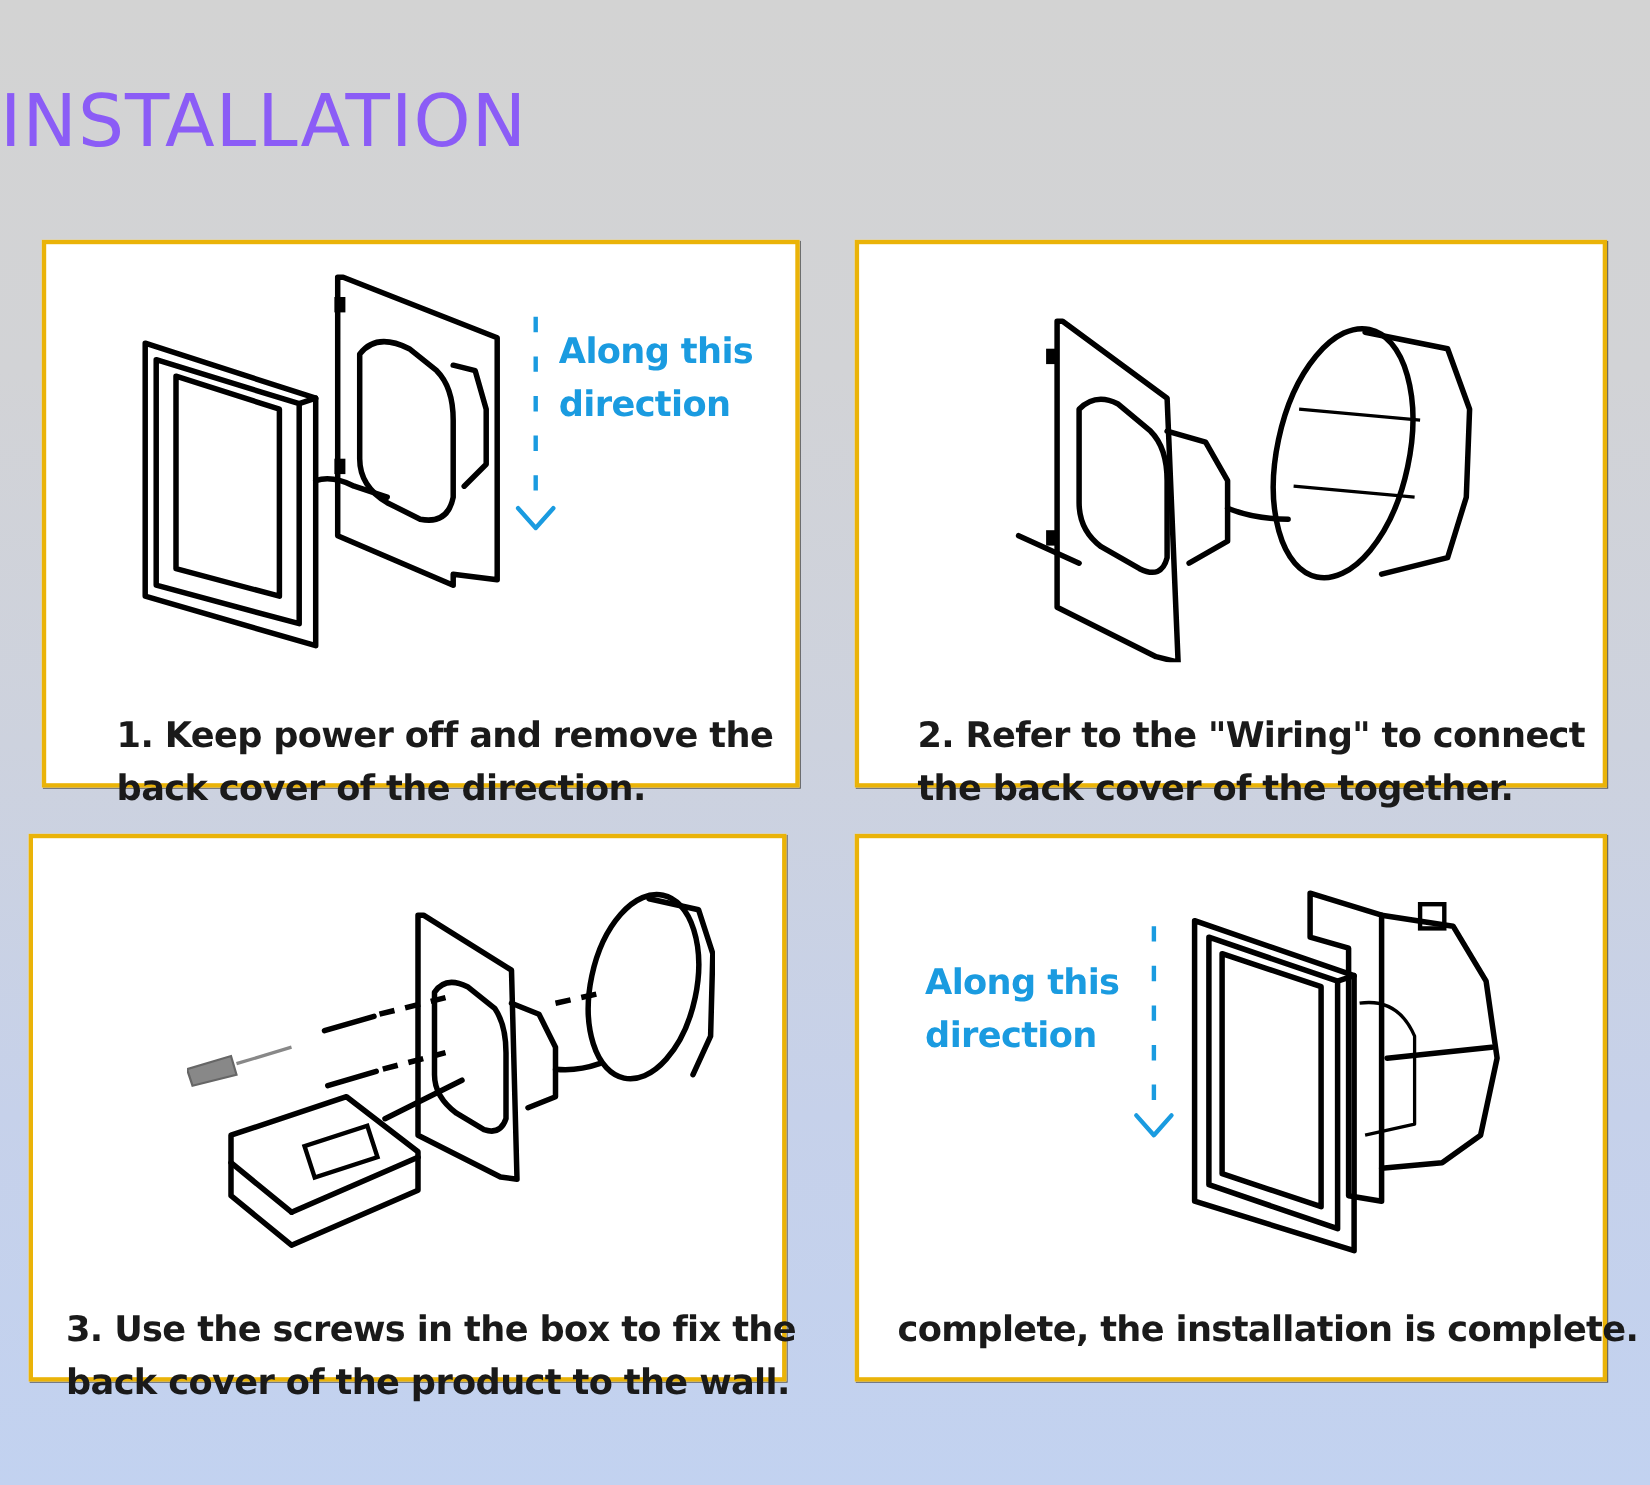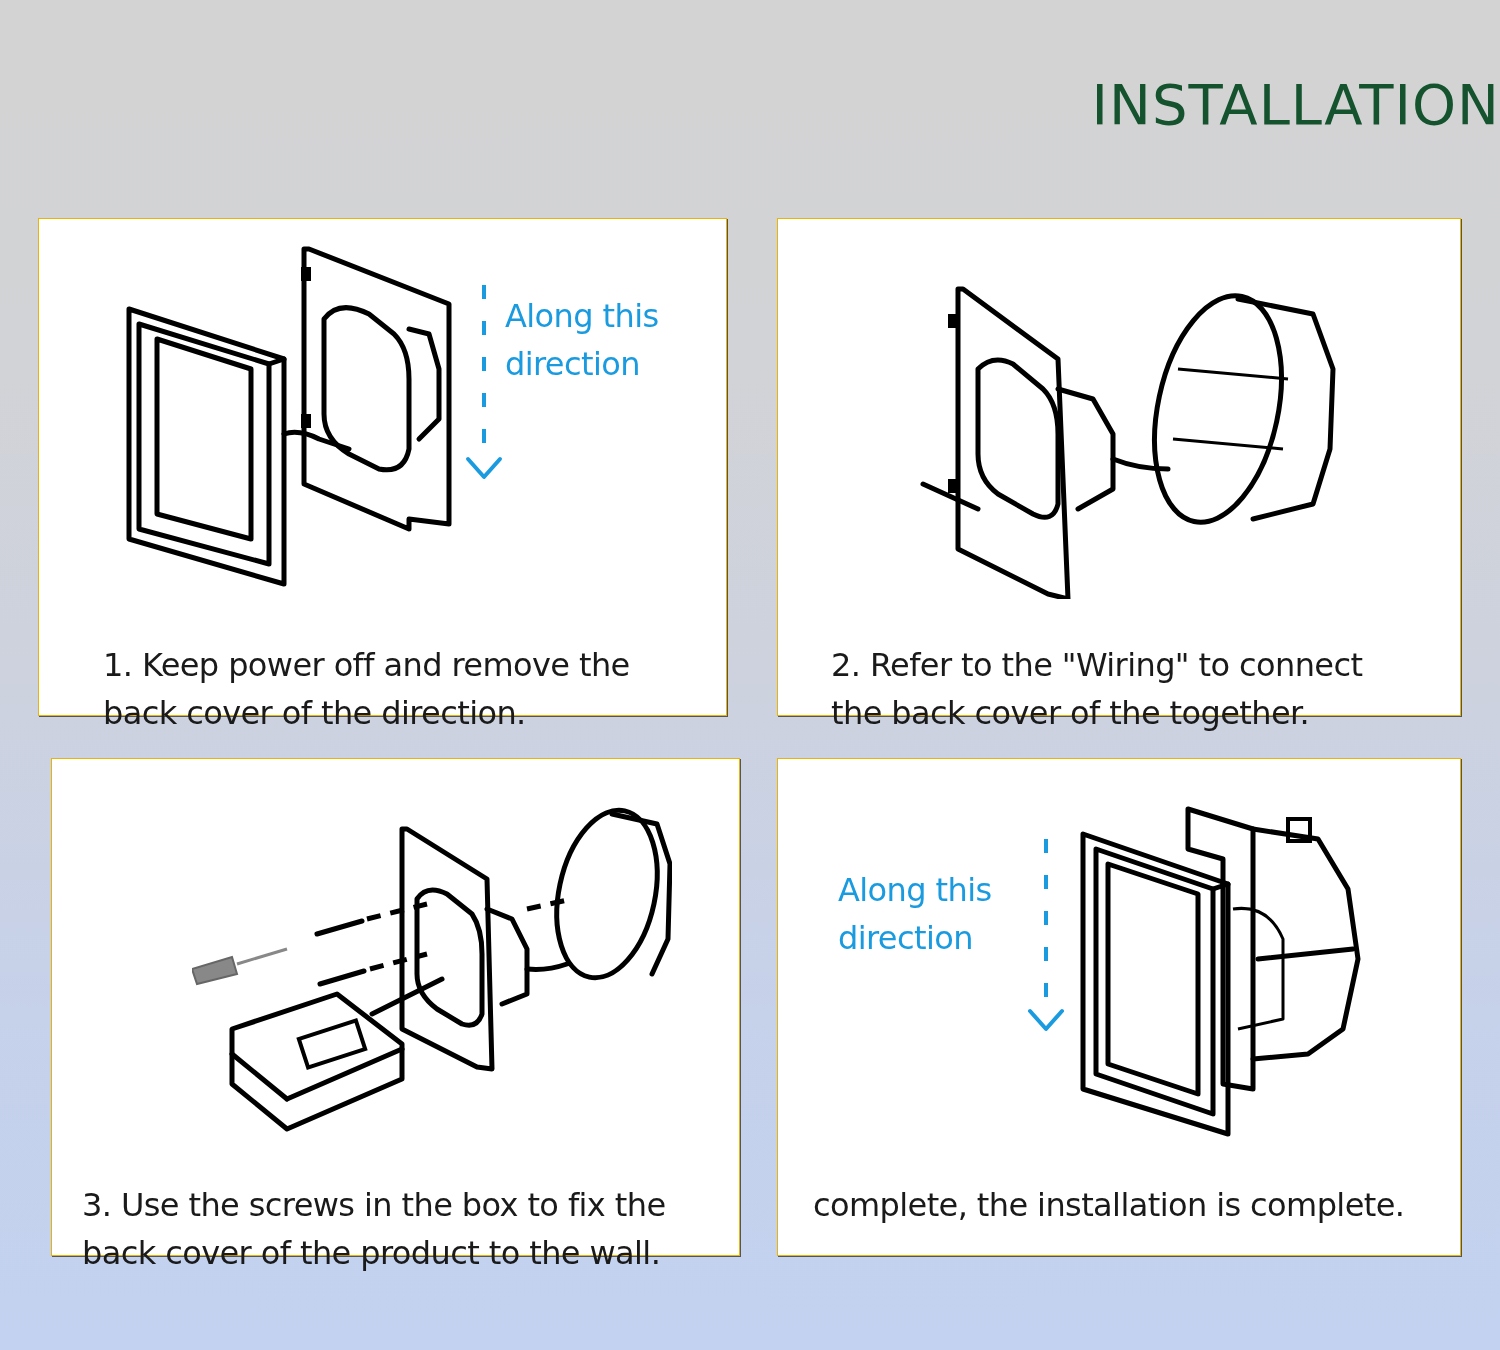--- a/index.html
+++ b/index.html
@@ -8,36 +8,37 @@
       position: relative;
       overflow: hidden;
       background: linear-gradient(180deg, #d3d3d3 0%, #d2d3d6 25%, #cdd2de 50%, #c6d1ea 75%, #c2d2f0 100%);
       font-family: "DejaVu Sans", "Liberation Sans", sans-serif;
       color: #111;
     }
     .page-title {
       position: absolute;
       left: 0; right: 0;
       top: 72px;
-      text-align: right;
-      font-size: 56px;
+      text-align: left;
+      font-size: 66px;
       letter-spacing: 1px;
       font-weight: normal;
-      color: #14532d;
+      color: #8b5cf6;
       font-family: "DejaVu Sans", sans-serif;
     }
     .panel {
       position: absolute;
       background: #ffffff;
-      border: 1px solid #eab308;
+      border: 4px solid #eab308;
       box-shadow: 1px 1px 0 #555;
+      font-weight: bold;
     }
     .p1 { left: 38px;  top: 218px; width: 689px; height: 498px; }
     .p2 { left: 777px; top: 218px; width: 684px; height: 498px; }
-    .p3 { left: 51px;  top: 758px; width: 689px; height: 498px; }
+    .p3 { left: 26px;  top: 758px; width: 689px; height: 498px; }
     .p4 { left: 777px; top: 758px; width: 684px; height: 498px; }
 
     .caption {
       position: absolute;
       font-size: 32px;
       line-height: 48px;
       color: #1a1a1a;
       font-family: "DejaVu Sans", sans-serif;
       letter-spacing: -0.6px;
       white-space: nowrap;

